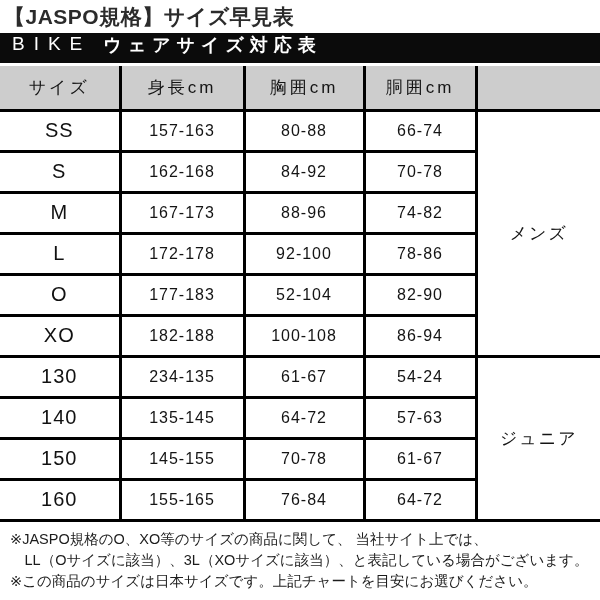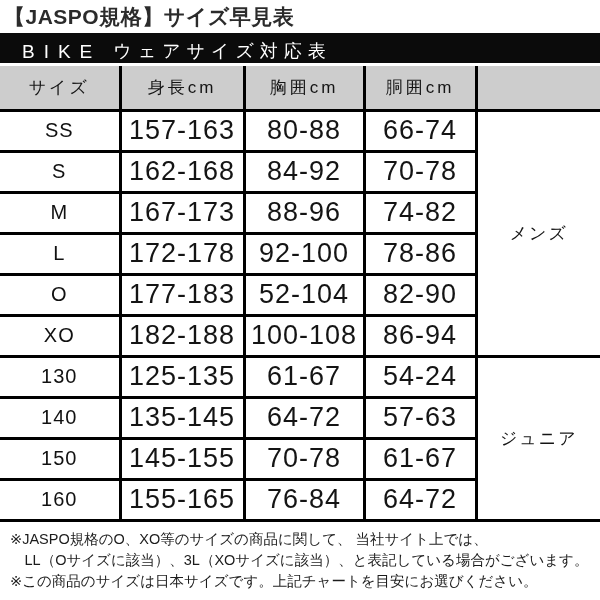--- a/index.html
+++ b/index.html
@@ -19,34 +19,34 @@
     padding: 5px 0 0 4px;
     line-height: 24px;
     letter-spacing: 0.5px;
   }
   .banner {
     margin-top: 4px;
     height: 30px;
     background: #0b0b0b;
     color: #ffffff;
     display: flex;
-    align-items: flex-end;
-    padding-left: 22px;
+    align-items: flex-start;
+    padding-left: 12px;
     box-sizing: border-box;
   }
   .banner .brand {
     font-size: 19px;
     letter-spacing: 9px;
     font-weight: 400;
   }
   .banner .banner-label {
     font-size: 18px;
     letter-spacing: 6px;
     margin-left: 12px;
-    font-weight: 400;
+    font-weight: 700;
   }
   table.size-chart {
     margin-top: 3px;
     border-collapse: collapse;
     table-layout: fixed;
     width: 600px;
   }
   table.size-chart th,
   table.size-chart td {
     border: 3px solid #000000;
@@ -69,21 +69,21 @@
     font-weight: 400;
     font-size: 17px;
     letter-spacing: 3px;
     color: #141414;
   }
   td.size-cell {
     font-size: 20px;
     letter-spacing: 1px;
   }
   td.num-cell {
-    font-size: 27px;
+    font-size: 16px;
     letter-spacing: 1px;
     color: #141414;
   }
   td.cat-cell {
     font-size: 17px;
     letter-spacing: 2px;
     color: #141414;
   }
   .notes {
     margin-top: 7px;
@@ -152,21 +152,21 @@
     <td class="num-cell">82-90</td>
   </tr>
   <tr class="data-row">
     <td class="size-cell first-col">XO</td>
     <td class="num-cell">182-188</td>
     <td class="num-cell">100-108</td>
     <td class="num-cell">86-94</td>
   </tr>
   <tr class="data-row">
     <td class="size-cell first-col">130</td>
-    <td class="num-cell">125-135</td>
+    <td class="num-cell">234-135</td>
     <td class="num-cell">61-67</td>
     <td class="num-cell">54-24</td>
     <td class="cat-cell" rowspan="4">ジュニア</td>
   </tr>
   <tr class="data-row">
     <td class="size-cell first-col">140</td>
     <td class="num-cell">135-145</td>
     <td class="num-cell">64-72</td>
     <td class="num-cell">57-63</td>
   </tr>

